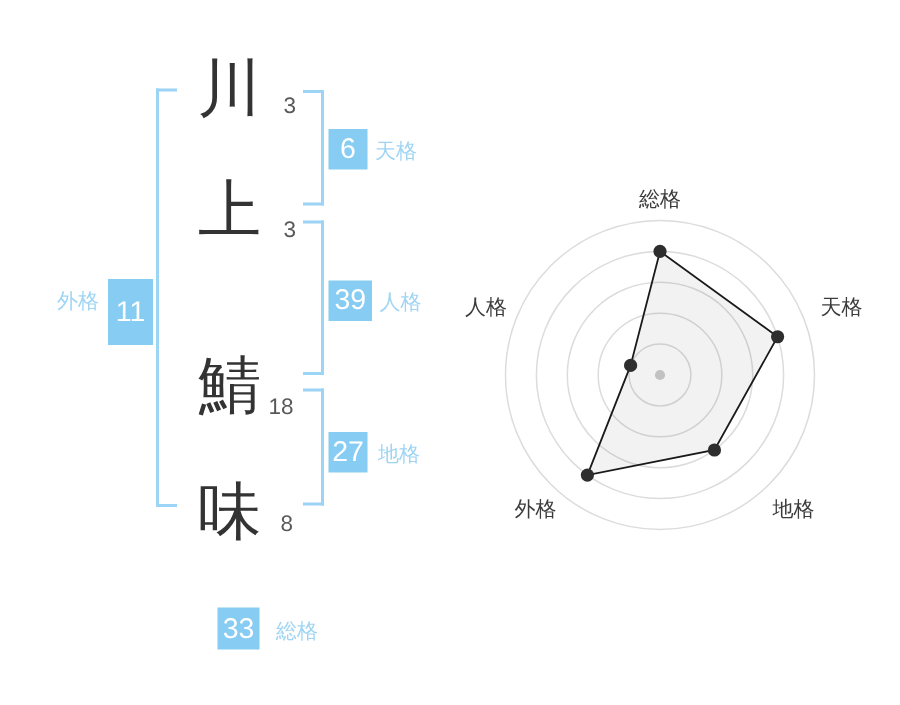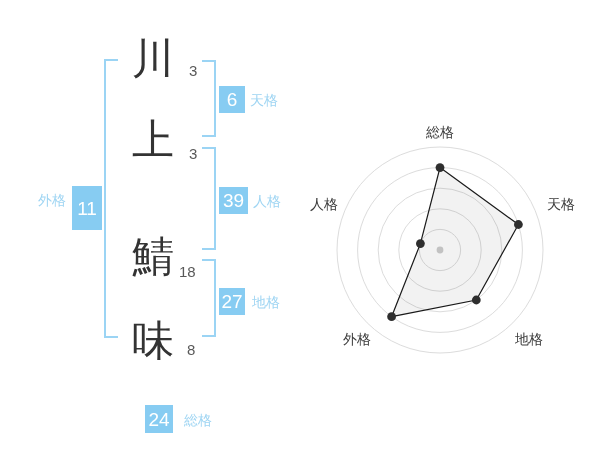--- a/index.html
+++ b/index.html
@@ -65,21 +65,21 @@
 
   <span class="vbox vb-ten">6</span>
   <span class="klabel kl-ten">天格</span>
 
   <span class="vbox vb-jin">39</span>
   <span class="klabel kl-jin">人格</span>
 
   <span class="vbox vb-chi">27</span>
   <span class="klabel kl-chi">地格</span>
 
-  <span class="vbox vb-sou">24</span>
+  <span class="vbox vb-sou">33</span>
   <span class="klabel kl-sou">総格</span>
 
   <div class="radar">
     <svg id="radar-svg" viewBox="0 0 270 250">
         <circle cx="130" cy="135" r="20.6" fill="none" stroke="#dcdcdc" stroke-width="1"></circle>
         <circle cx="130" cy="135" r="41.2" fill="none" stroke="#dcdcdc" stroke-width="1"></circle>
         <circle cx="130" cy="135" r="61.8" fill="none" stroke="#dcdcdc" stroke-width="1"></circle>
         <circle cx="130" cy="135" r="82.4" fill="none" stroke="#dcdcdc" stroke-width="1"></circle>
         <circle cx="130" cy="135" r="103" fill="none" stroke="#dcdcdc" stroke-width="1"></circle>
         <polygon points="130.0,52.6 208.4,109.5 166.3,185.0 81.6,201.7 110.4,128.6" fill="rgba(0,0,0,0.05)" stroke="#1a1a1a" stroke-width="1.2"></polygon>

